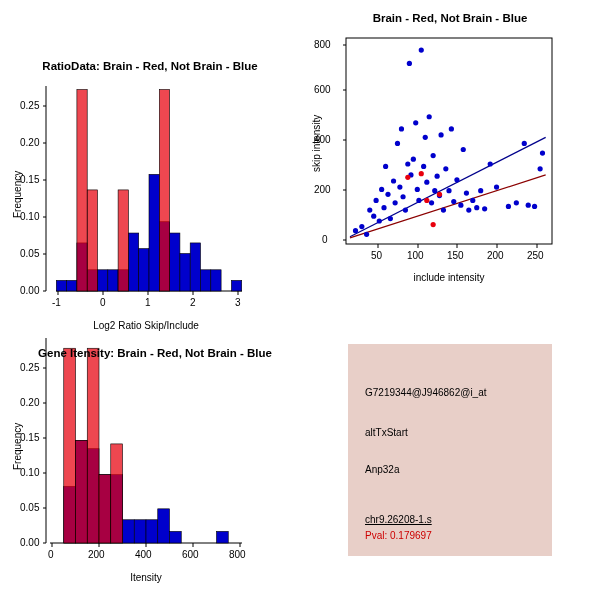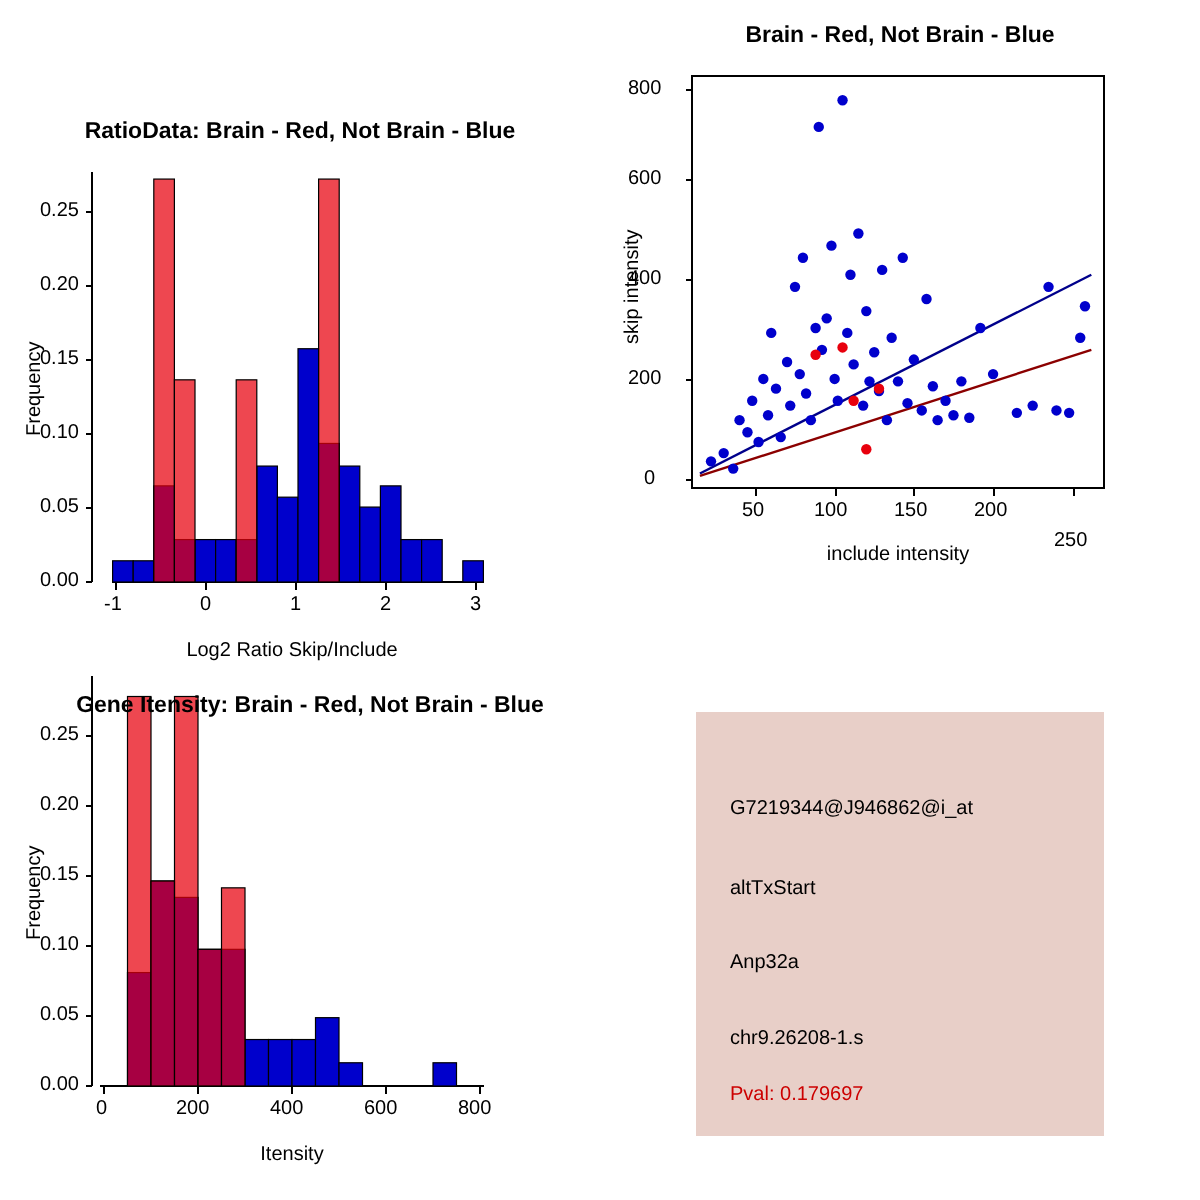--- a/index.html
+++ b/index.html
@@ -4,21 +4,21 @@
 <style>
   html,body{margin:0;padding:0;}
   body{width:600px;height:600px;background:#ffffff;font-family:"Liberation Sans",sans-serif;overflow:hidden;}
   .page{position:relative;width:600px;height:600px;}
   .panel{position:absolute;}
   .ptitle{font-size:11.5px;font-weight:bold;color:#000;text-align:center;white-space:nowrap;}
   .axlabel{font-size:10px;color:#000;text-align:center;white-space:nowrap;}
   .ylabel{font-size:10px;color:#000;white-space:nowrap;transform:rotate(-90deg);transform-origin:left top;}
   .tick{font-size:10px;color:#000;white-space:nowrap;}
   svg{display:block;}
-  .infobox{background:#e8cfc8;margin-top:12px;}
+  .infobox{background:#e8cfc8;}
   .infotext{font-size:10px;color:#000;}
   .infotext.pval{color:#cc0000;}
 </style>
 </head>
 <body>
 
 <div class="page">
 
   <div class="panel" style="left:0px;top:0px;width:300px;height:300px;margin-top:48px;">
     <div class="ptitle" style="position:absolute;left:0;top:12px;width:300px;">RatioData: Brain - Red, Not Brain - Blue</div>
@@ -165,21 +165,21 @@
     </svg>
     <div class="tick" style="position:absolute;left:22px;top:234px;">0</div>
     <div class="tick" style="position:absolute;left:14px;top:184px;">200</div>
     <div class="tick" style="position:absolute;left:14px;top:134px;">400</div>
     <div class="tick" style="position:absolute;left:14px;top:84px;">600</div>
     <div class="tick" style="position:absolute;left:14px;top:39px;">800</div>
     <div class="tick" style="position:absolute;left:71px;top:250px;">50</div>
     <div class="tick" style="position:absolute;left:107px;top:250px;">100</div>
     <div class="tick" style="position:absolute;left:147px;top:250px;">150</div>
     <div class="tick" style="position:absolute;left:187px;top:250px;">200</div>
-    <div class="tick" style="position:absolute;left:227px;top:250px;margin-top:15px;">250</div>
+    <div class="tick" style="position:absolute;left:227px;top:250px;">250</div>
     <div class="axlabel" style="position:absolute;left:46px;top:272px;width:206px;">include intensity</div>
     <div class="ylabel" style="position:absolute;left:11px;top:172px;">skip intensity</div>
   </div>
 
   <div class="panel" style="left:0px;top:300px;width:300px;height:300px;">
     <div class="ptitle" style="position:absolute;left:0;top:12px;width:310px;text-align:center;margin-top:35px;">Gene Itensity: Brain - Red, Not Brain - Blue</div>
     <svg width="300" height="300">
       <line x1="46" y1="38" x2="46" y2="243" stroke="#000" stroke-width="1"></line>
       <line x1="43" y1="243" x2="46" y2="243" stroke="#000" stroke-width="1"></line>
       <line x1="43" y1="208" x2="46" y2="208" stroke="#000" stroke-width="1"></line>
@@ -224,17 +224,17 @@
     <div class="tick" style="position:absolute;left:182px;top:249px;">600</div>
     <div class="tick" style="position:absolute;left:229px;top:249px;">800</div>
     <div class="axlabel" style="position:absolute;left:46px;top:272px;width:200px;">Itensity</div>
     <div class="ylabel" style="position:absolute;left:12px;top:170px;">Frequency</div>
   </div>
 
   <div class="panel infobox" style="left:348px;top:344px;width:204px;height:212px;">
     <div class="infotext" style="position:absolute;left:17px;top:43px;">G7219344@J946862@i_at</div>
     <div class="infotext" style="position:absolute;left:17px;top:83px;">altTxStart</div>
     <div class="infotext" style="position:absolute;left:17px;top:120px;">Anp32a</div>
-    <div class="infotext" style="position:absolute;left:17px;top:158px;">chr9.26208-1.s</div>
+    <div class="infotext" style="position:absolute;left:17px;top:170px;text-decoration:underline;">chr9.26208-1.s</div>
     <div class="infotext pval" style="position:absolute;left:17px;top:186px;">Pval: 0.179697</div>
   </div>
 
 </div>
 
 </body></html>

